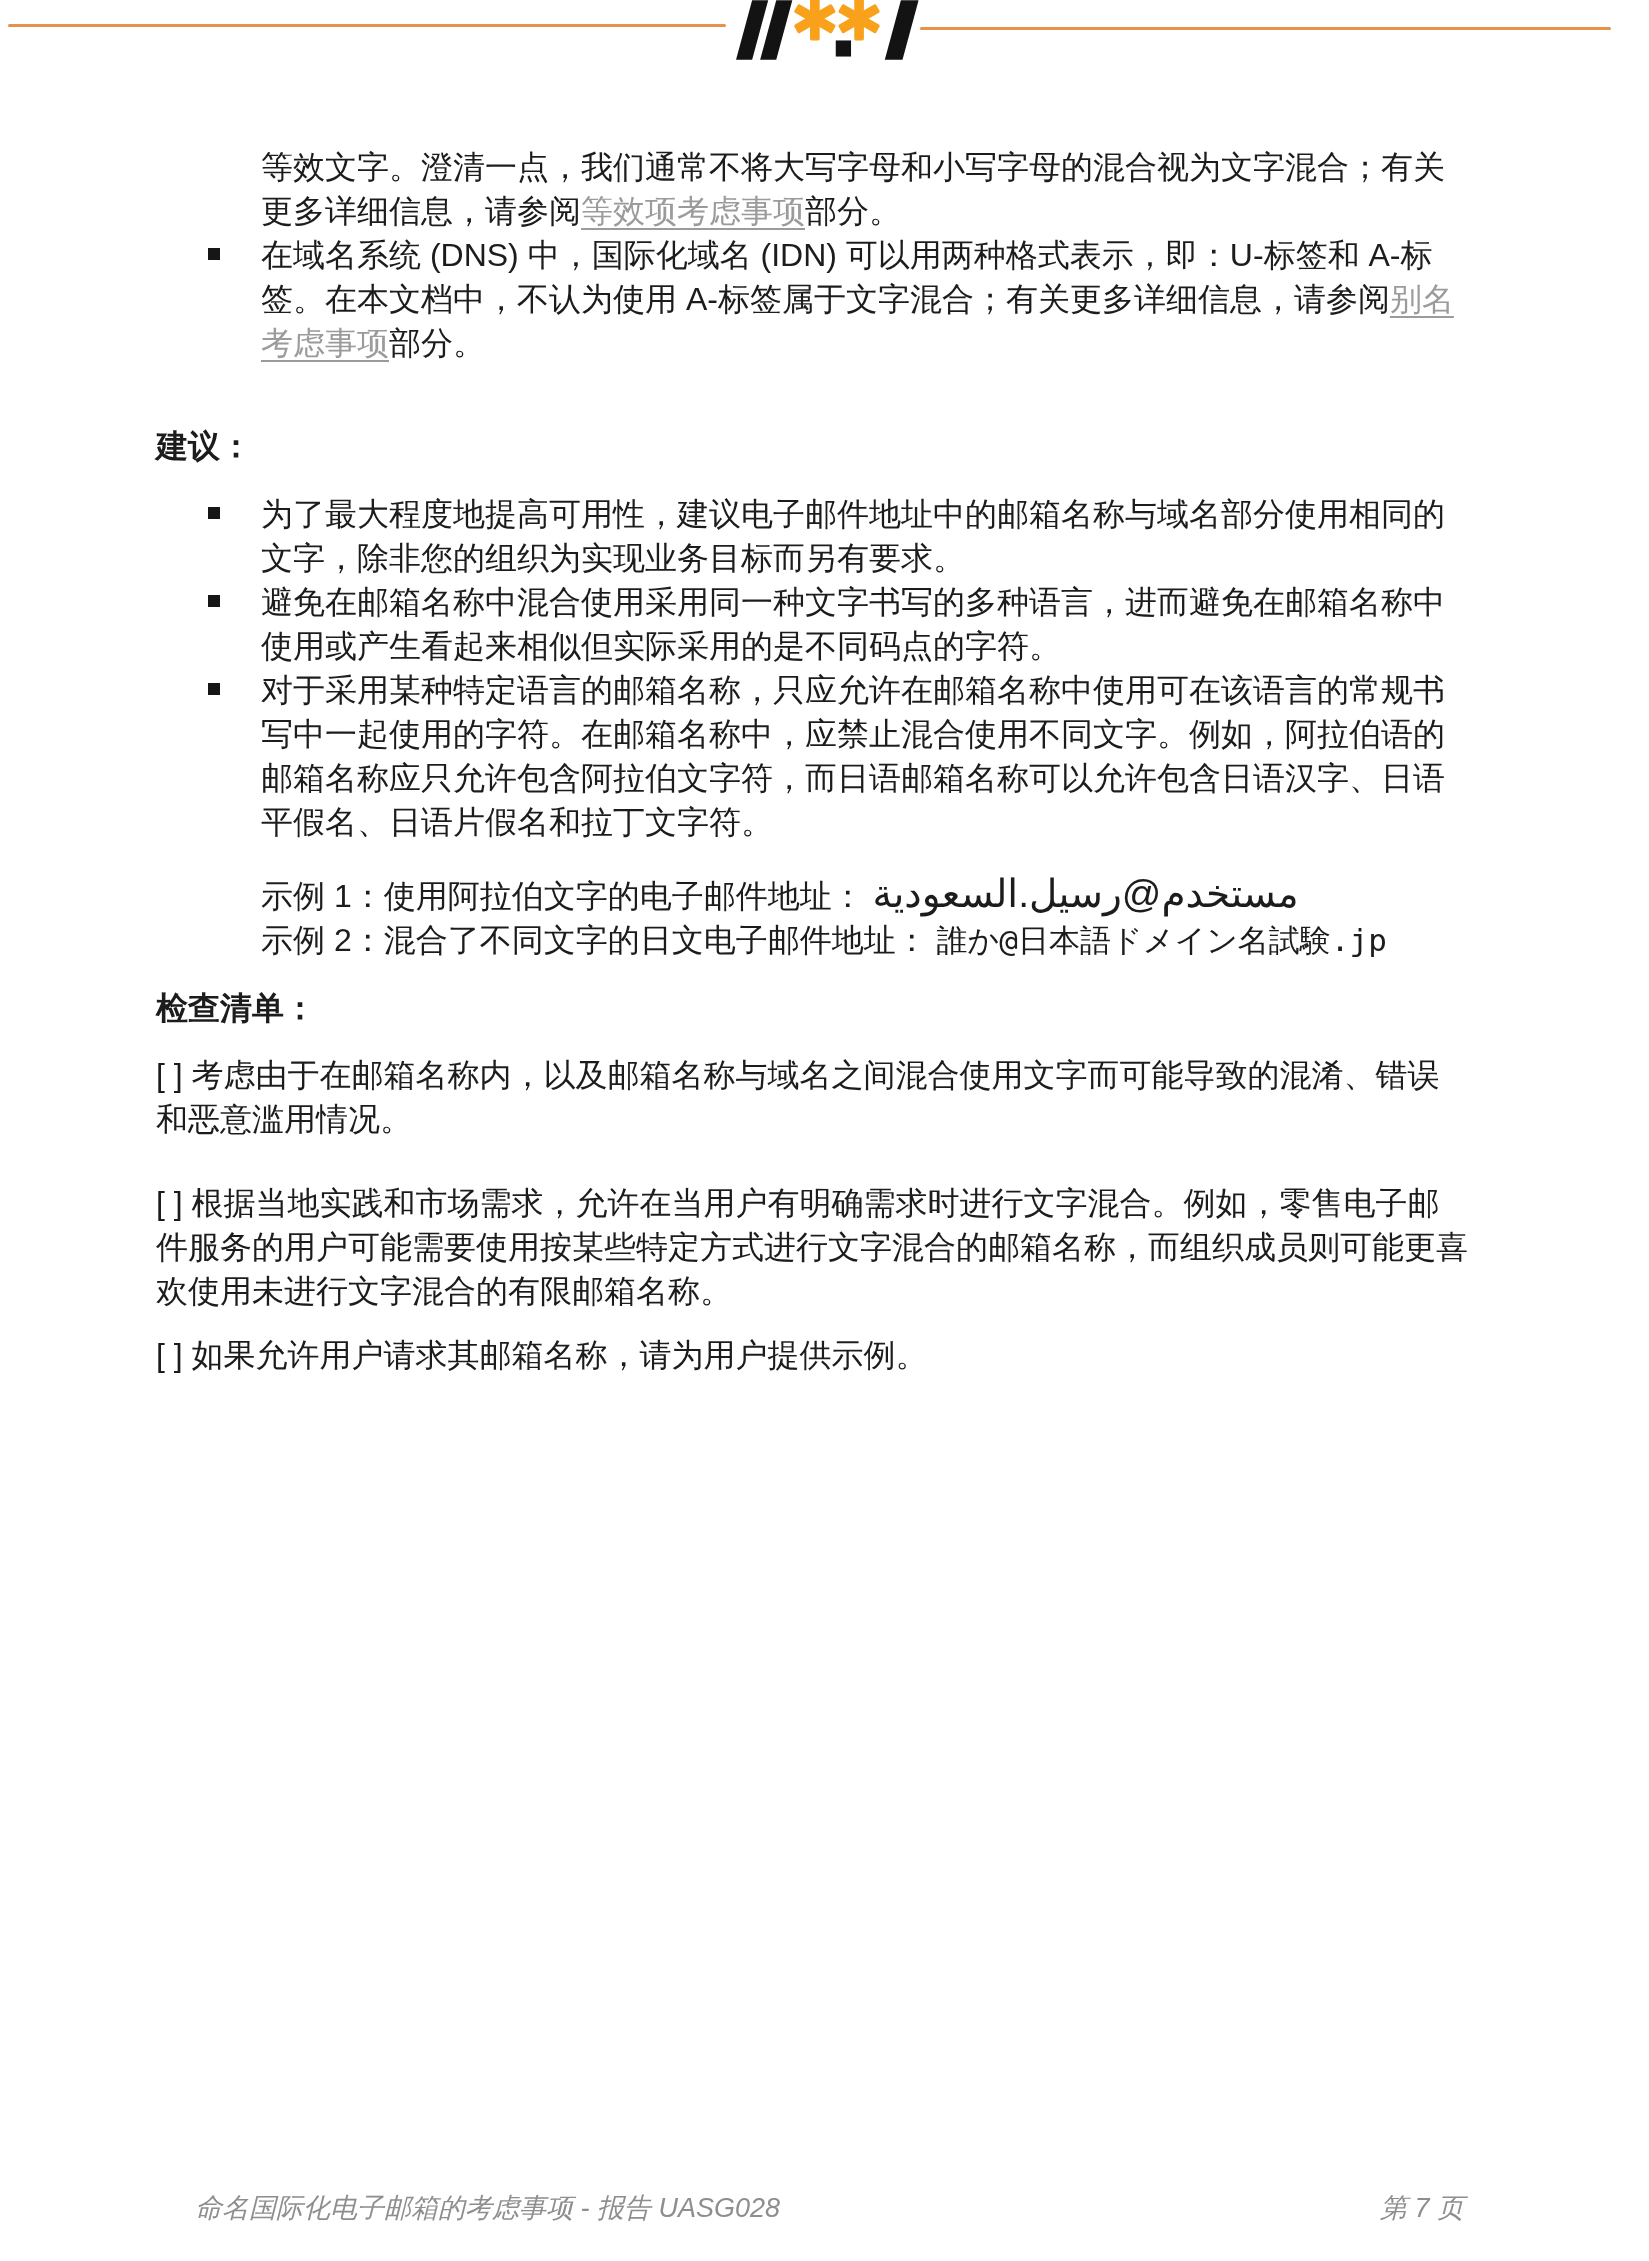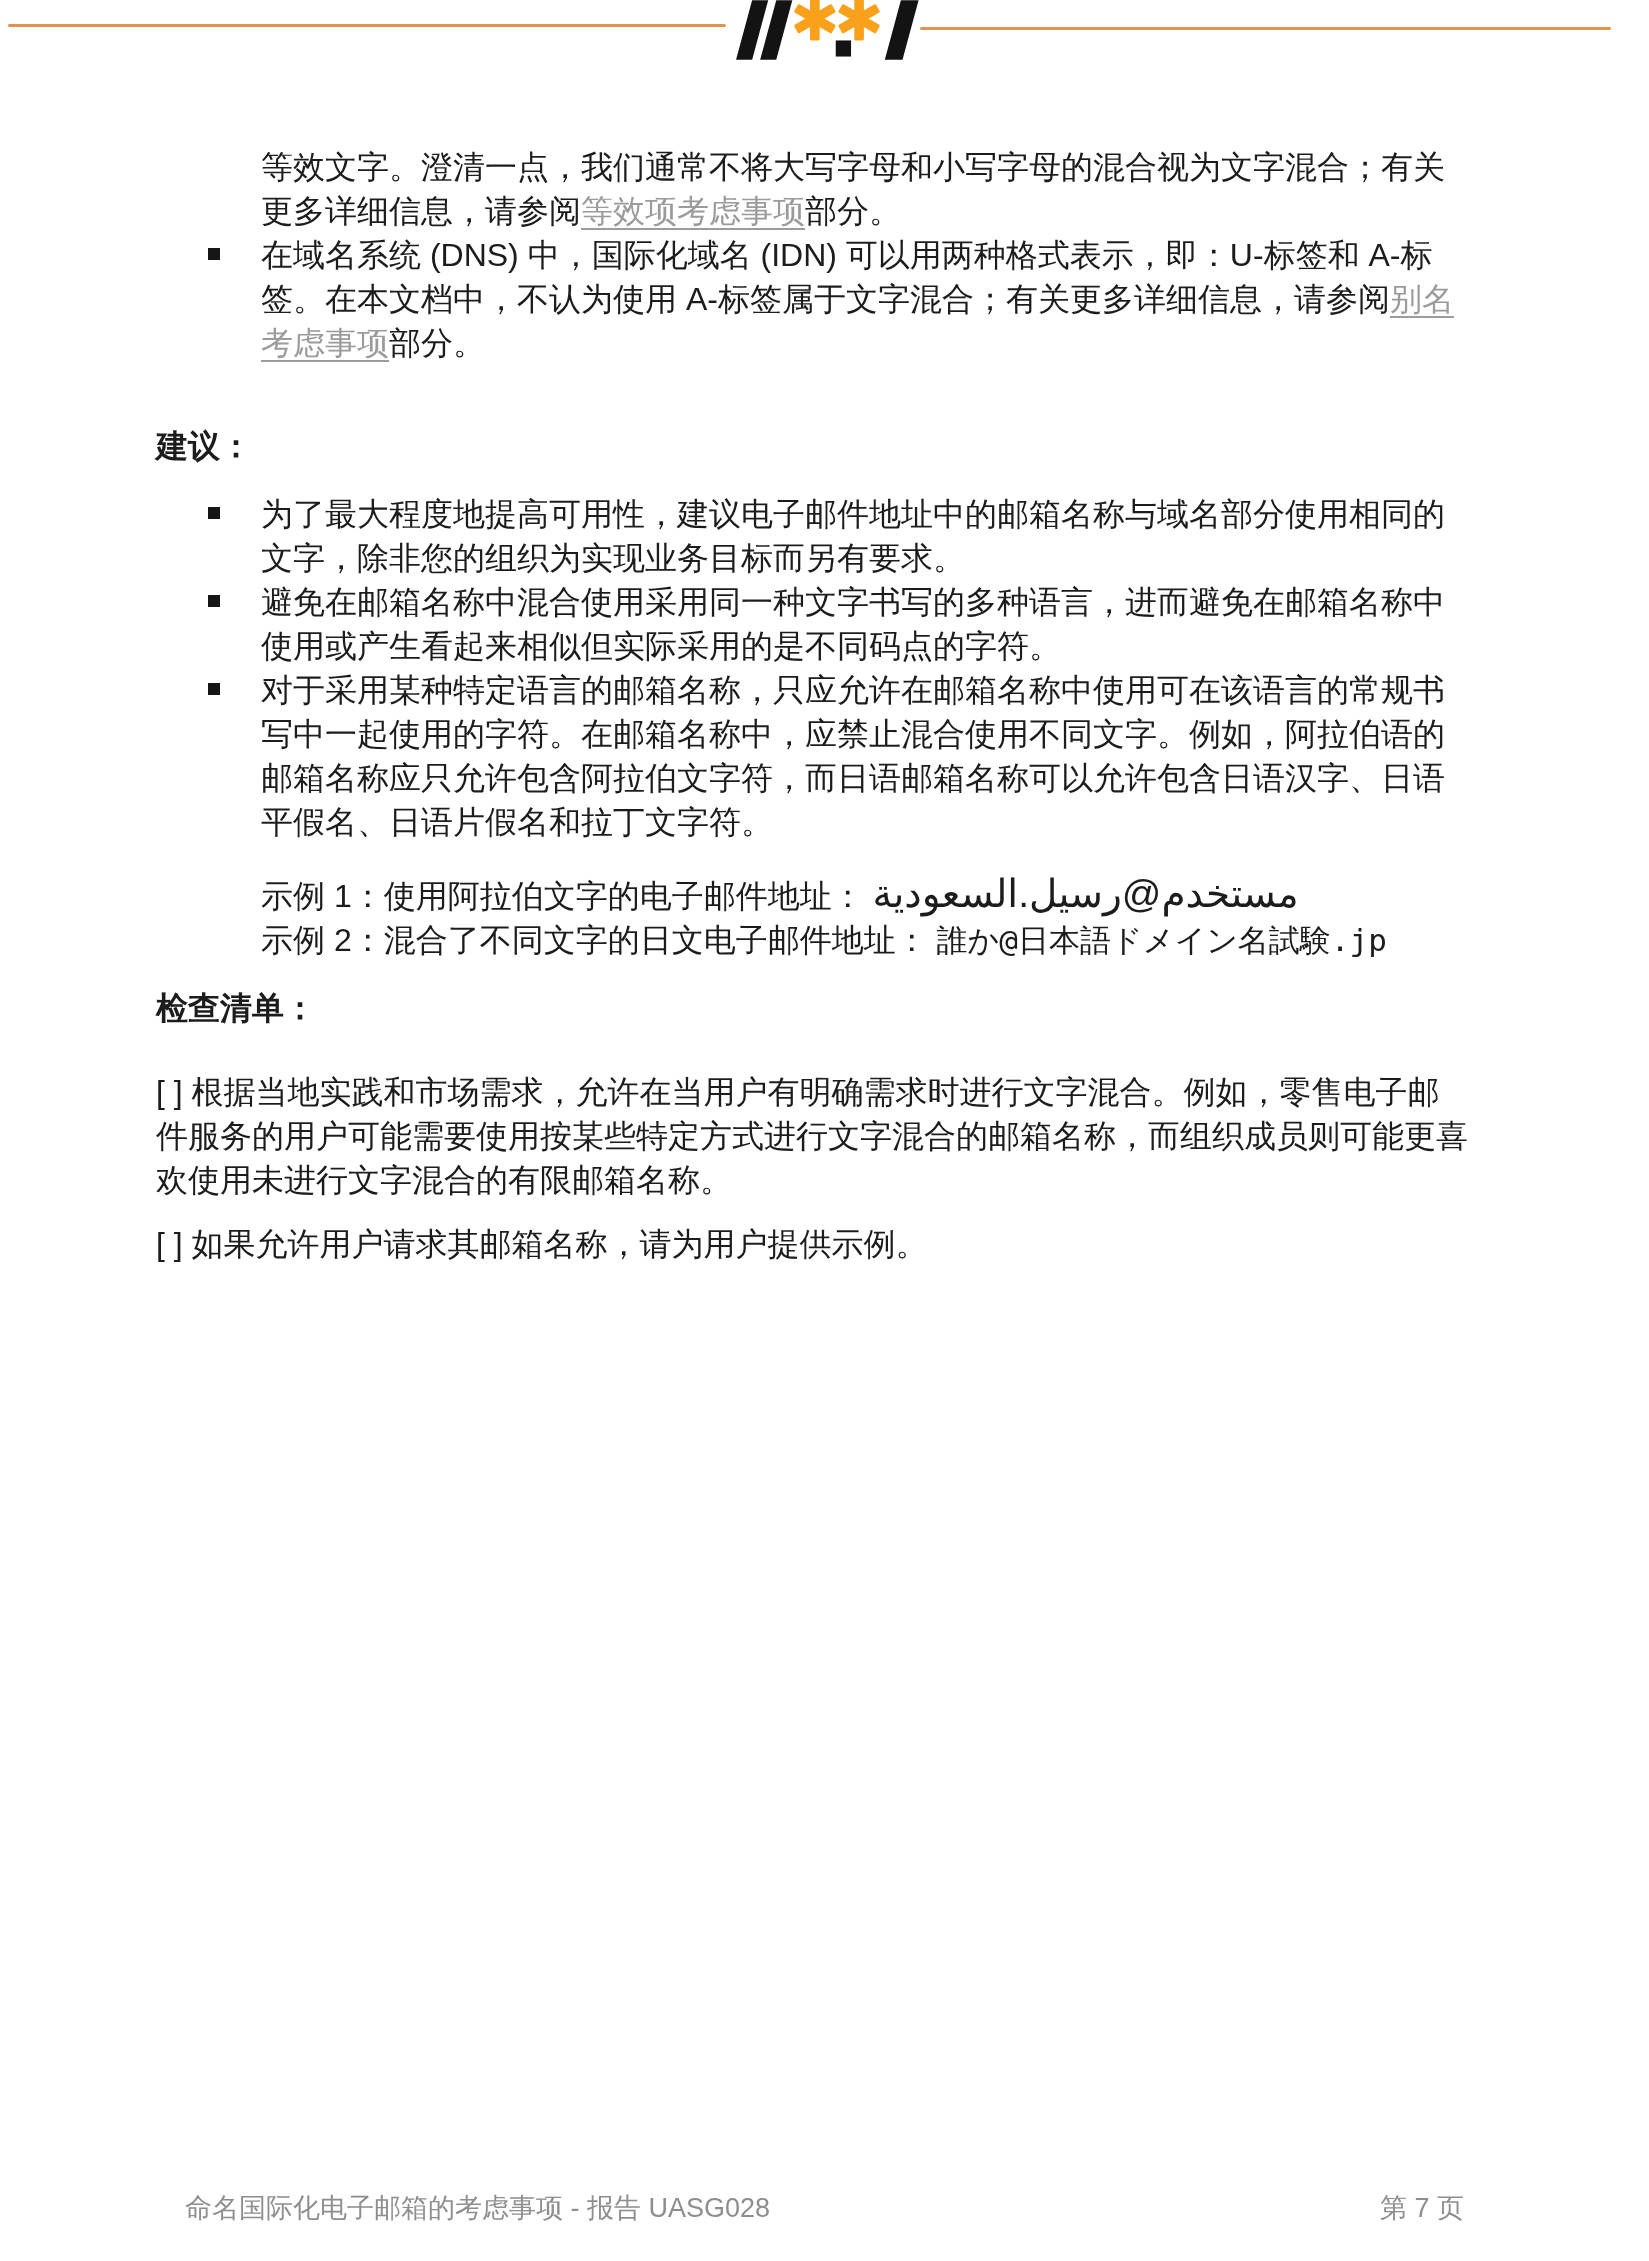--- a/index.html
+++ b/index.html
@@ -41,23 +41,23 @@
     text-decoration:underline;
     text-decoration-color:#9b9b9b;
     text-underline-offset:5.6px;
     text-decoration-thickness:1.6px;
     cursor:pointer;
   }
   .arabic{font-size:39px;line-height:44px;}
   .jp{font-family:"DejaVu Sans Mono", monospace;font-size:31px;}
   
   .footer{
-    position:absolute;left:185px;right:185px;top:2192px;
+    position:absolute;left:195px;right:185px;top:2192px;
     font-size:27px;line-height:32px;color:#8e8e8e;
-    display:flex;justify-content:space-between;
+    display:flex;justify-content:space-between;font-style:italic;
   }
 </style>
 </head>
 <body>
 
 <div class="page">
 
   <div class="header">
     <div class="rule rule-left"></div>
     <div class="rule rule-right"></div>
@@ -120,20 +120,22 @@
       </div>
     </div>
 
     <div class="examples indent mt-ex">
       <div class="line"><span>示例 1：使用阿拉伯文字的电子邮件地址： </span><span class="arabic" dir="rtl">مستخدم@رسيل.السعودية</span></div>
       <div class="line"><span>示例 2：混合了不同文字的日文电子邮件地址： </span><span class="jp">誰か@日本語ドメイン名試験.jp</span></div>
     </div>
 
     <div class="heading mt-chk-h">检查清单：</div>
 
+    <div class="para plines mt-chk1">[ ] 考虑由于在邮箱名称内，以及邮箱名称与域名之间混合使用文字而可能导致的混淆、错误
+和恶意滥用情况。</div>
     <div class="para plines mt-chk2">[ ] 根据当地实践和市场需求，允许在当用户有明确需求时进行文字混合。例如，零售电子邮
 件服务的用户可能需要使用按某些特定方式进行文字混合的邮箱名称，而组织成员则可能更喜
 欢使用未进行文字混合的有限邮箱名称。</div>
     <div class="para plines mt-chk3">[ ] 如果允许用户请求其邮箱名称，请为用户提供示例。</div>
 
   </div>
 
   <div class="footer">
     <span class="f-left">命名国际化电子邮箱的考虑事项 - 报告 UASG028</span>
     <span class="f-right">第 7 页</span>

